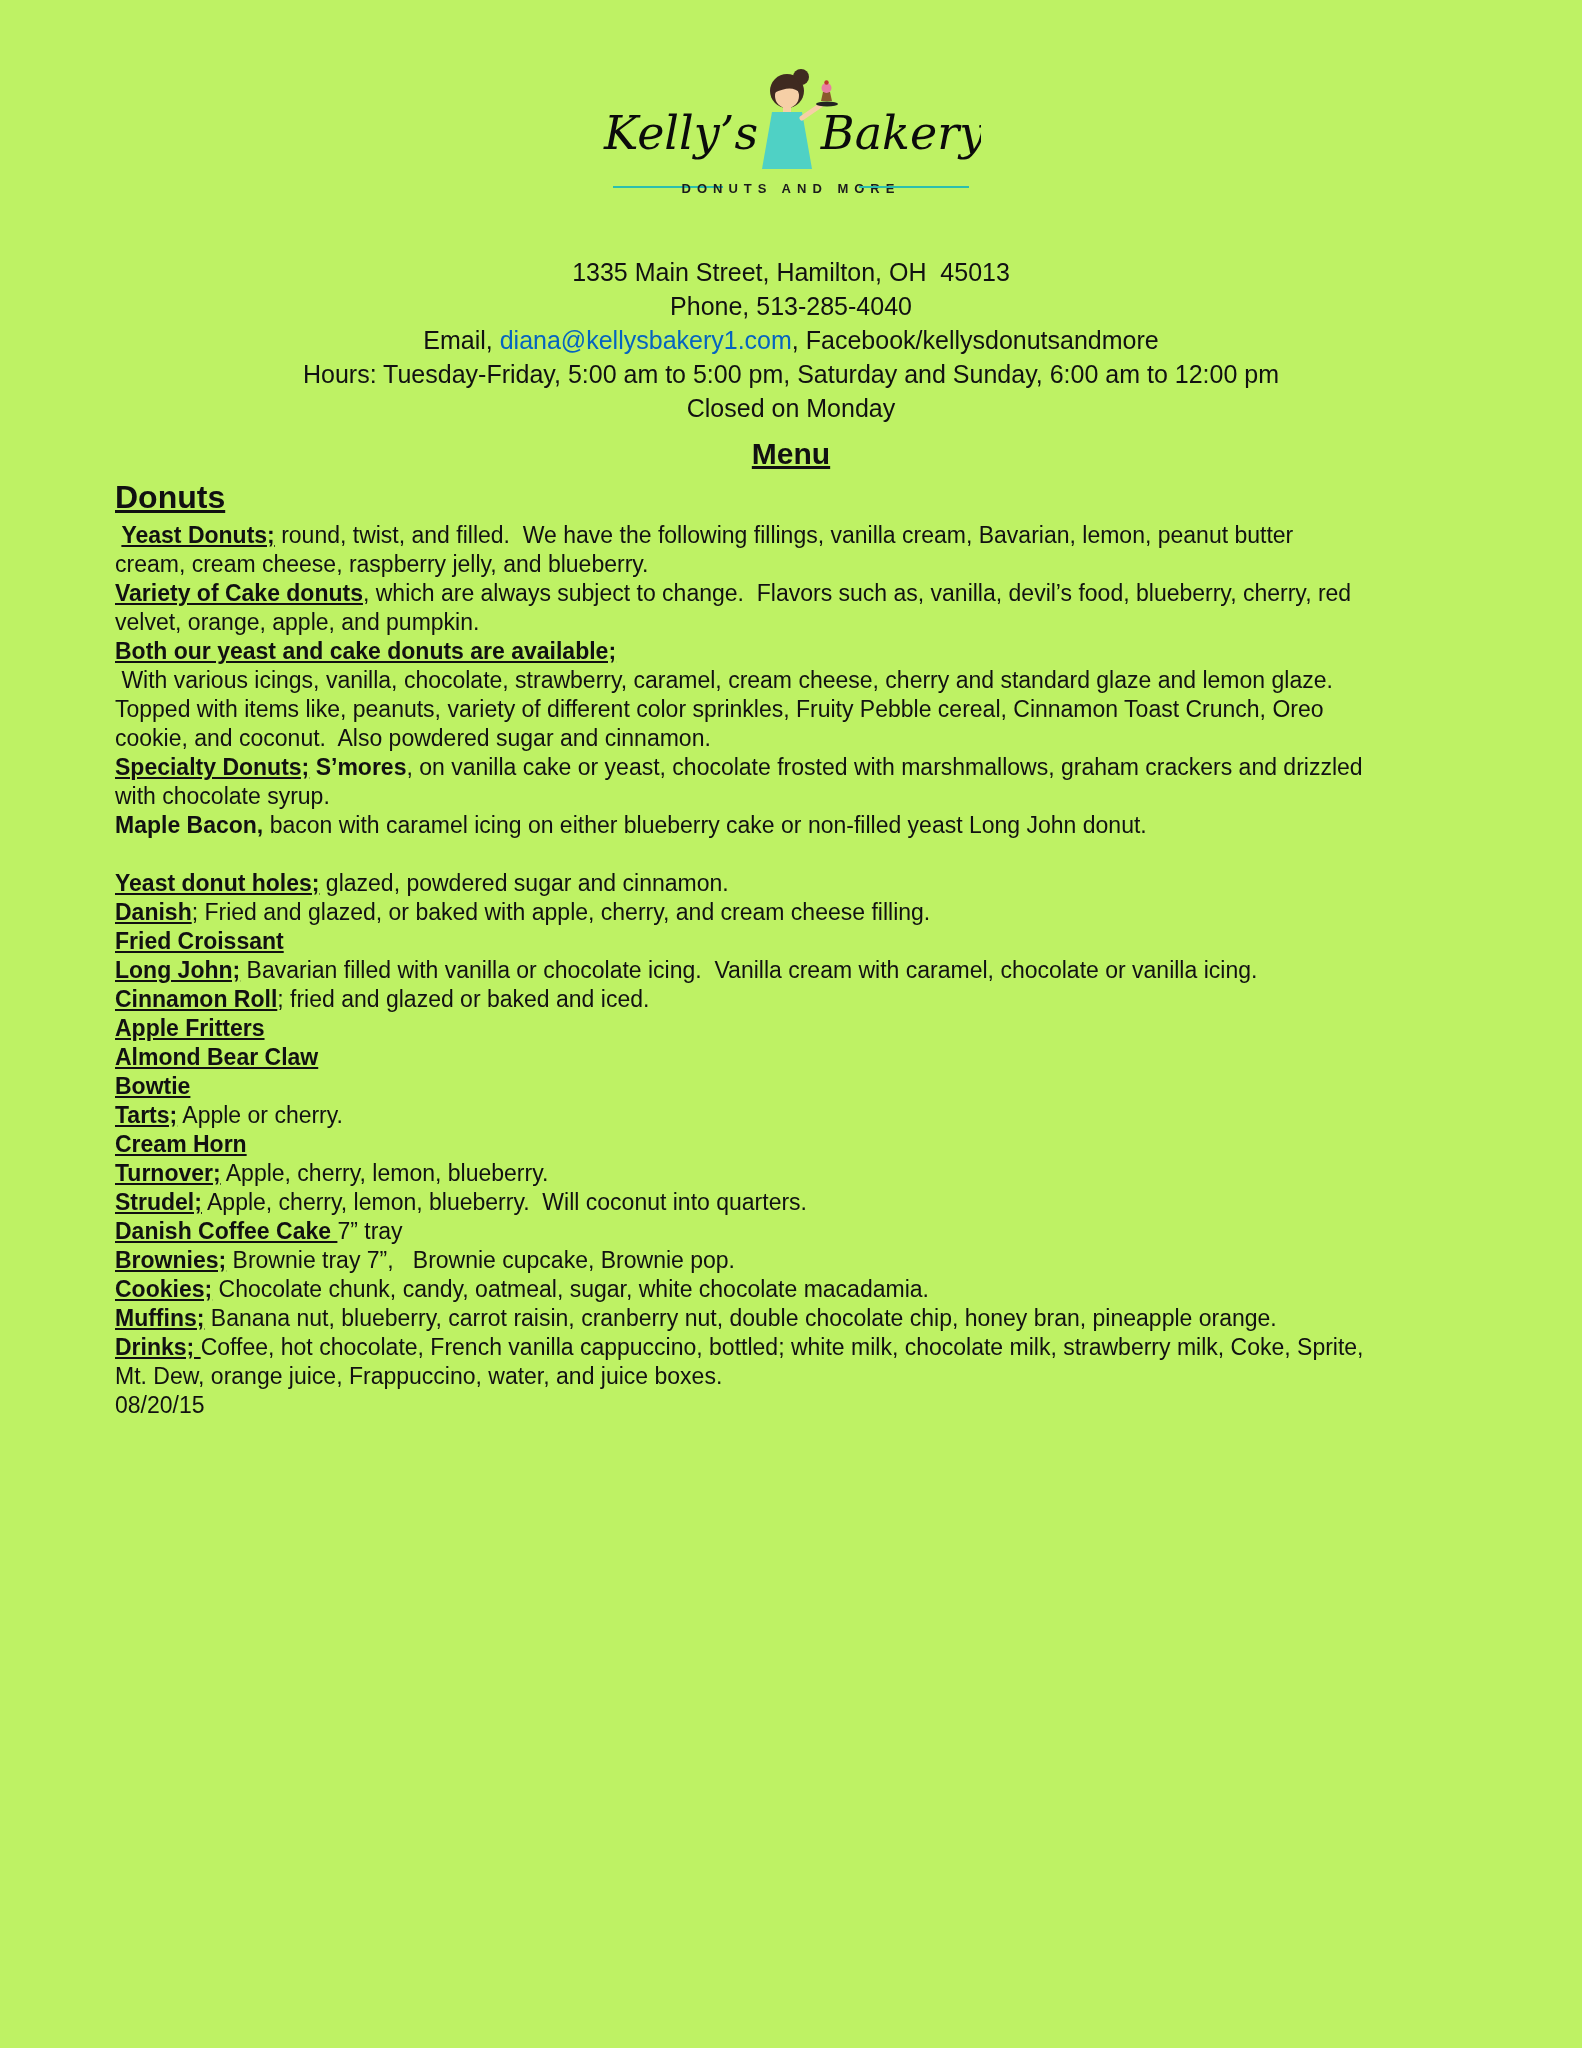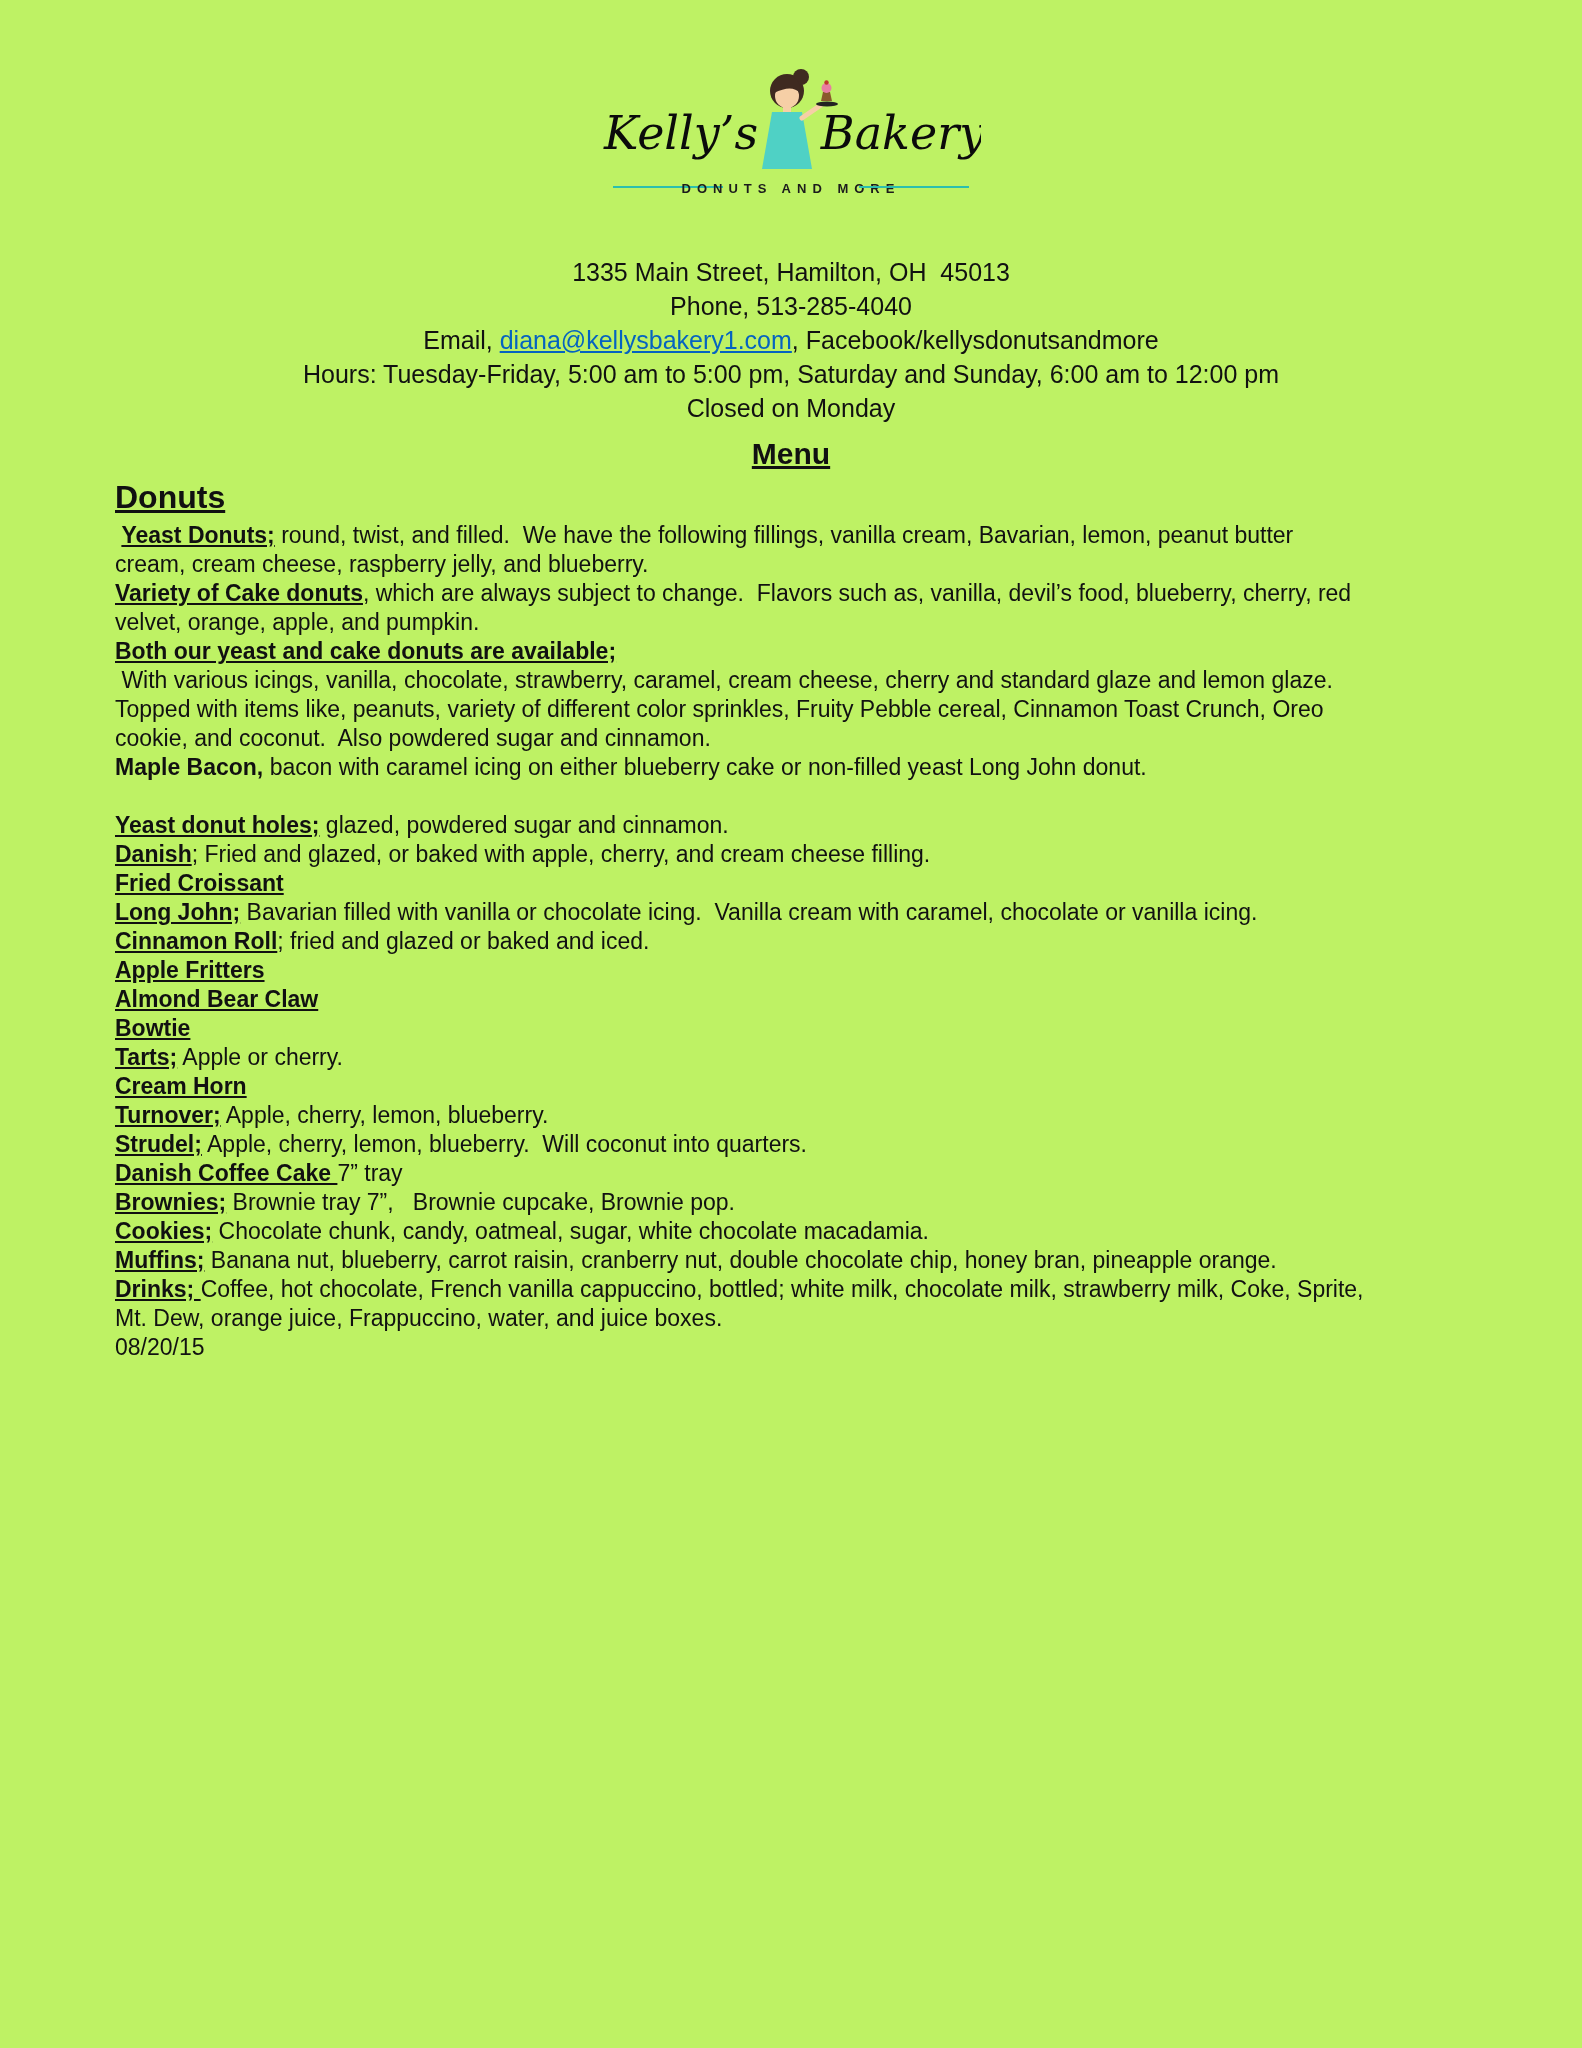--- a/index.html
+++ b/index.html
@@ -41,21 +41,20 @@
   
   .contact { text-align: center; }
   .contact p {
     margin: 0;
     font-size: 25px;
     line-height: 34px;
     white-space: pre-wrap;
   }
   .contact .link {
     color: #0563c1;
-    text-decoration: underline;
     cursor: pointer;
   }
   .menu-title {
     margin: 10px 0 4px 0;
     font-size: 30px;
     line-height: 38px;
     font-weight: bold;
     text-decoration: underline;
   }
   
@@ -122,20 +121,21 @@
     <h1 class="menu-title">Menu</h1>
   </div>
 
   <h2 class="section-title">Donuts</h2>
 
   <div class="items">
       <p class="line"><span class=""> </span><span class="b u">Yeast Donuts;</span><span class=""> round, twist, and filled.  We have the following fillings, vanilla cream, Bavarian, lemon, peanut butter cream, cream cheese, raspberry jelly, and blueberry.</span></p>
       <p class="line"><span class="b u">Variety of Cake donuts</span><span class="">, which are always subject to change.  Flavors such as, vanilla, devil’s food, blueberry, cherry, red velvet, orange, apple, and pumpkin.</span></p>
       <p class="line"><span class="b u">Both our yeast and cake donuts are available;</span></p>
       <p class="line"><span class=""> With various icings, vanilla, chocolate, strawberry, caramel, cream cheese, cherry and standard glaze and lemon glaze.  Topped with items like, peanuts, variety of different color sprinkles, Fruity Pebble cereal, Cinnamon Toast Crunch, Oreo cookie, and coconut.  Also powdered sugar and cinnamon.</span></p>
+      <p class="line"><span class="b u">Specialty Donuts;</span><span class="b "> S’mores</span><span class="">, on vanilla cake or yeast, chocolate frosted with marshmallows, graham crackers and drizzled with chocolate syrup.</span></p>
       <p class="line"><span class="b ">Maple Bacon,</span><span class=""> bacon with caramel icing on either blueberry cake or non-filled yeast Long John donut.</span></p>
       <p class="line">&nbsp;</p>
       <p class="line"><span class="b u">Yeast donut holes;</span><span class=""> glazed, powdered sugar and cinnamon.</span></p>
       <p class="line"><span class="b u">Danish</span><span class="">; Fried and glazed, or baked with apple, cherry, and cream cheese filling.</span></p>
       <p class="line"><span class="b u">Fried Croissant</span></p>
       <p class="line"><span class="b u">Long John;</span><span class=""> Bavarian filled with vanilla or chocolate icing.  Vanilla cream with caramel, chocolate or vanilla icing.</span></p>
       <p class="line"><span class="b u">Cinnamon Roll</span><span class="">; fried and glazed or baked and iced.</span></p>
       <p class="line"><span class="b u">Apple Fritters</span></p>
       <p class="line"><span class="b u">Almond Bear Claw</span></p>
       <p class="line"><span class="b u">Bowtie</span></p>

